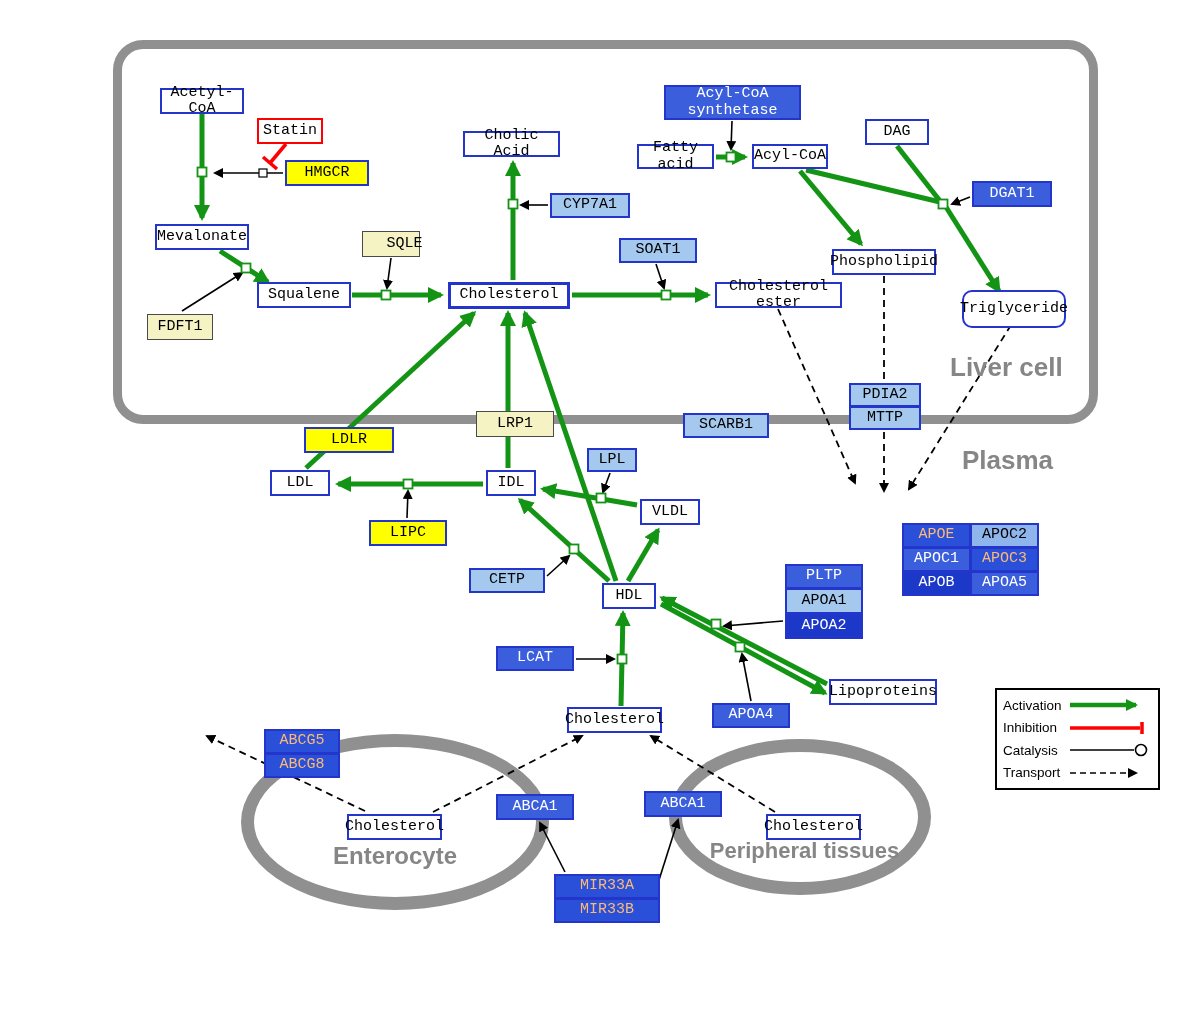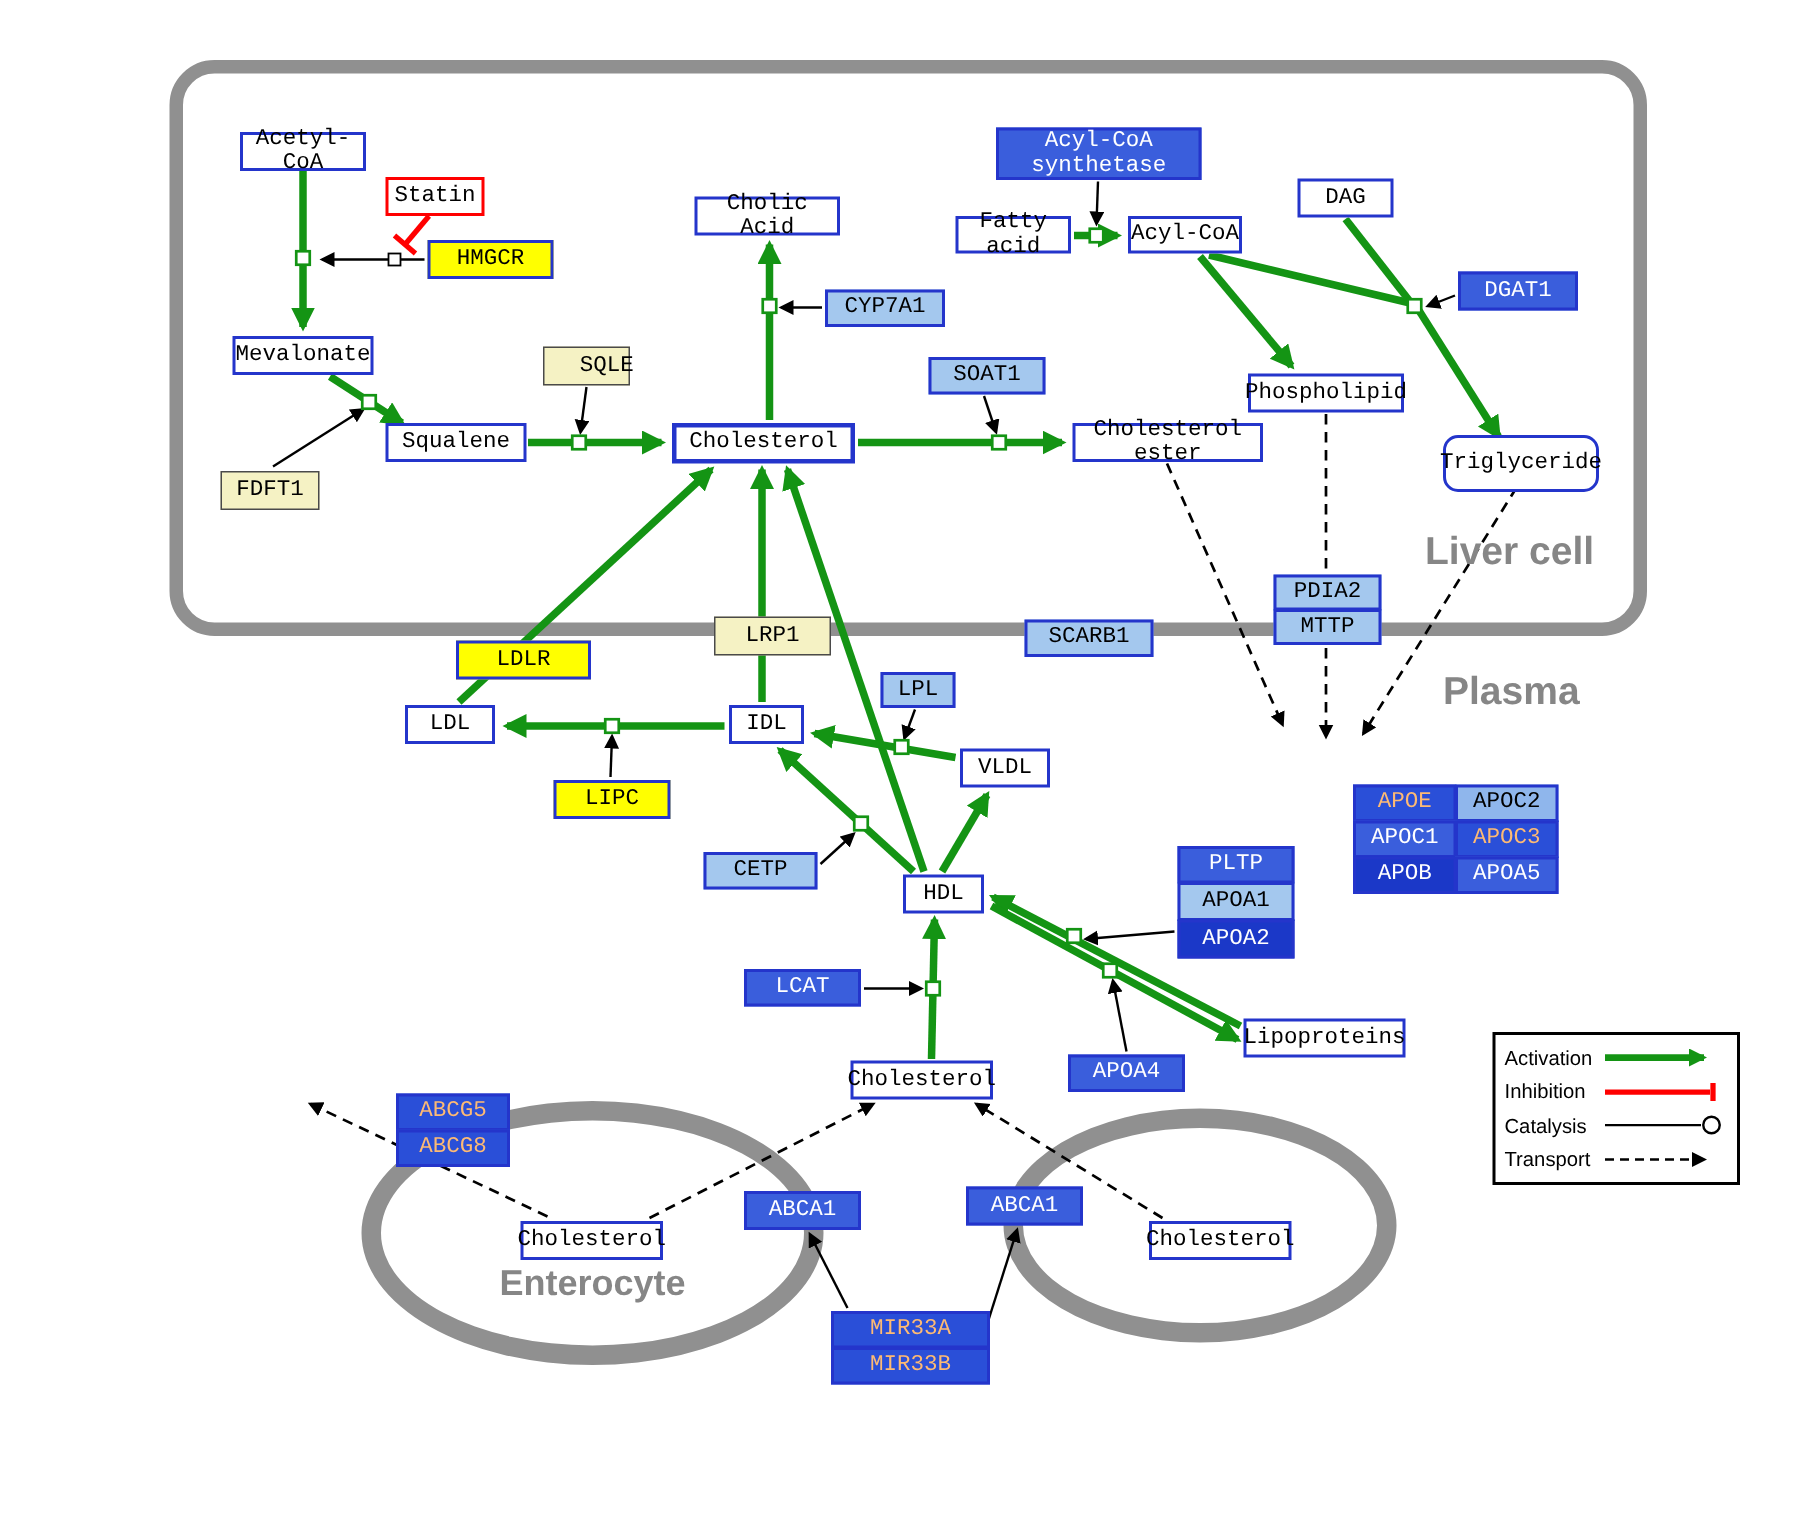--- a/index.html
+++ b/index.html
@@ -116,20 +116,21 @@
       <rect x="617.5" y="654.5" width="9" height="9"></rect>
       <rect x="711.5" y="619.5" width="9" height="9"></rect>
       <rect x="735.5" y="642.5" width="9" height="9"></rect>
       <rect x="259" y="169" width="8" height="8" stroke="#000" stroke-width="1.2"></rect>
     </g>
   </svg>
 
   <div class="region-label" style="left:950px;top:352px;font-size:26px;">Liver cell</div>
   <div class="region-label" style="left:962px;top:445px;font-size:26px;">Plasma</div>
   <div class="region-label" style="left:290px;top:842px;width:210px;text-align:center;font-size:24px;">Enterocyte</div>
+  <div class="region-label" style="left:697px;top:838px;width:215px;text-align:center;font-size:22px;">Peripheral tissues</div>
 
   <div class="node" style="left:160px;top:88px;width:84px;height:26px;">Acetyl-CoA</div>
   <div class="node b-red" style="left:257px;top:118px;width:66px;height:26px;">Statin</div>
   <div class="node bg-yellow" style="left:285px;top:160px;width:84px;height:26px;">HMGCR</div>
   <div class="node" style="left:155px;top:224px;width:94px;height:26px;">Mevalonate</div>
   <div class="node bg-pale" style="left:362px;top:231px;width:58px;height:26px;padding-left:27px;">SQLE</div>
   <div class="node bg-pale" style="left:147px;top:314px;width:66px;height:26px;">FDFT1</div>
   <div class="node" style="left:257px;top:282px;width:94px;height:26px;">Squalene</div>
   <div class="node b-strong" style="left:448px;top:282px;width:122px;height:27px;">Cholesterol</div>
   <div class="node" style="left:463px;top:131px;width:97px;height:26px;">Cholic Acid</div>

